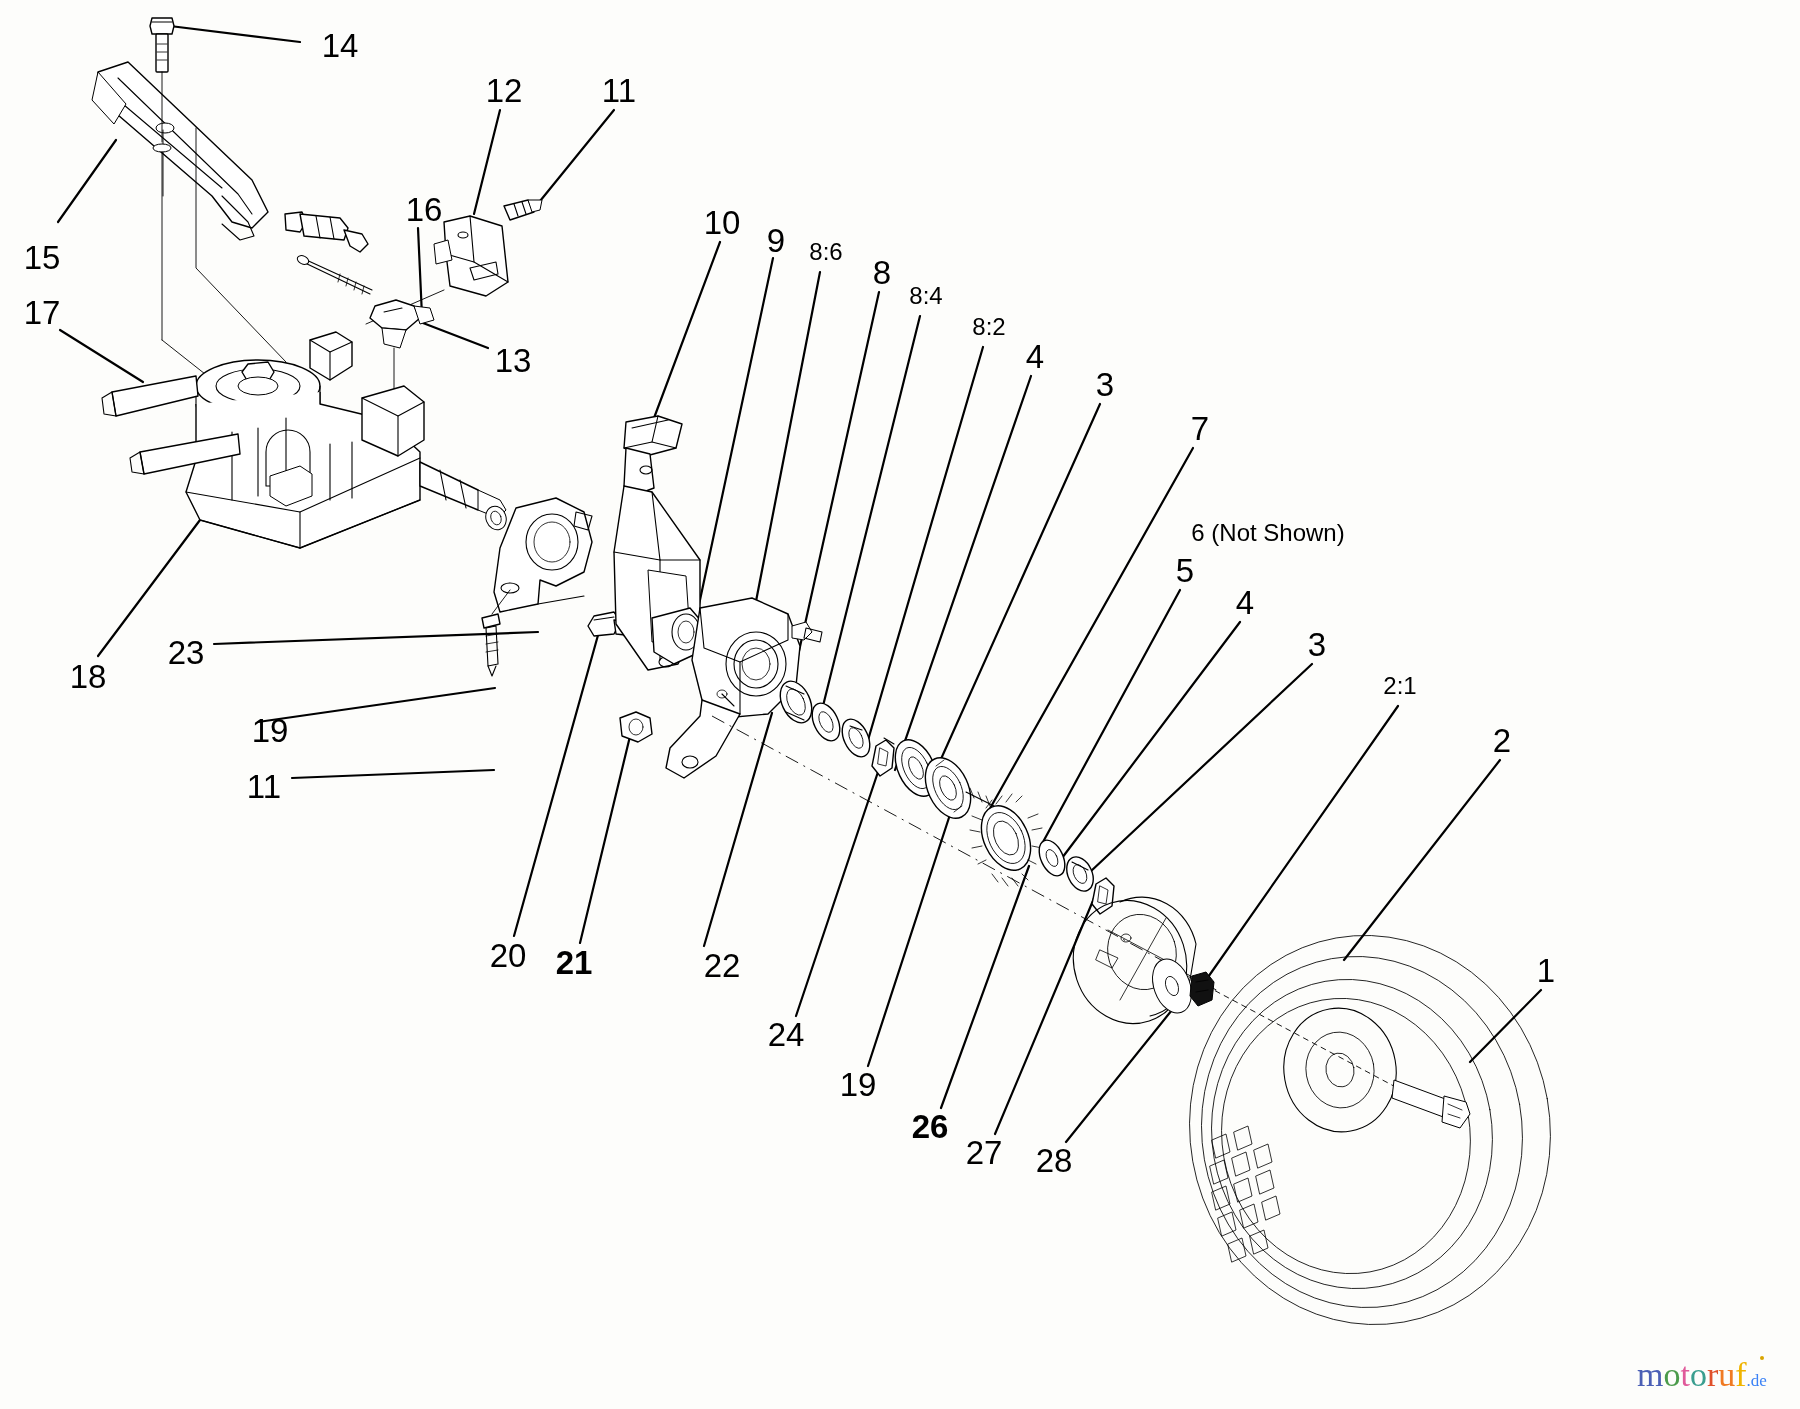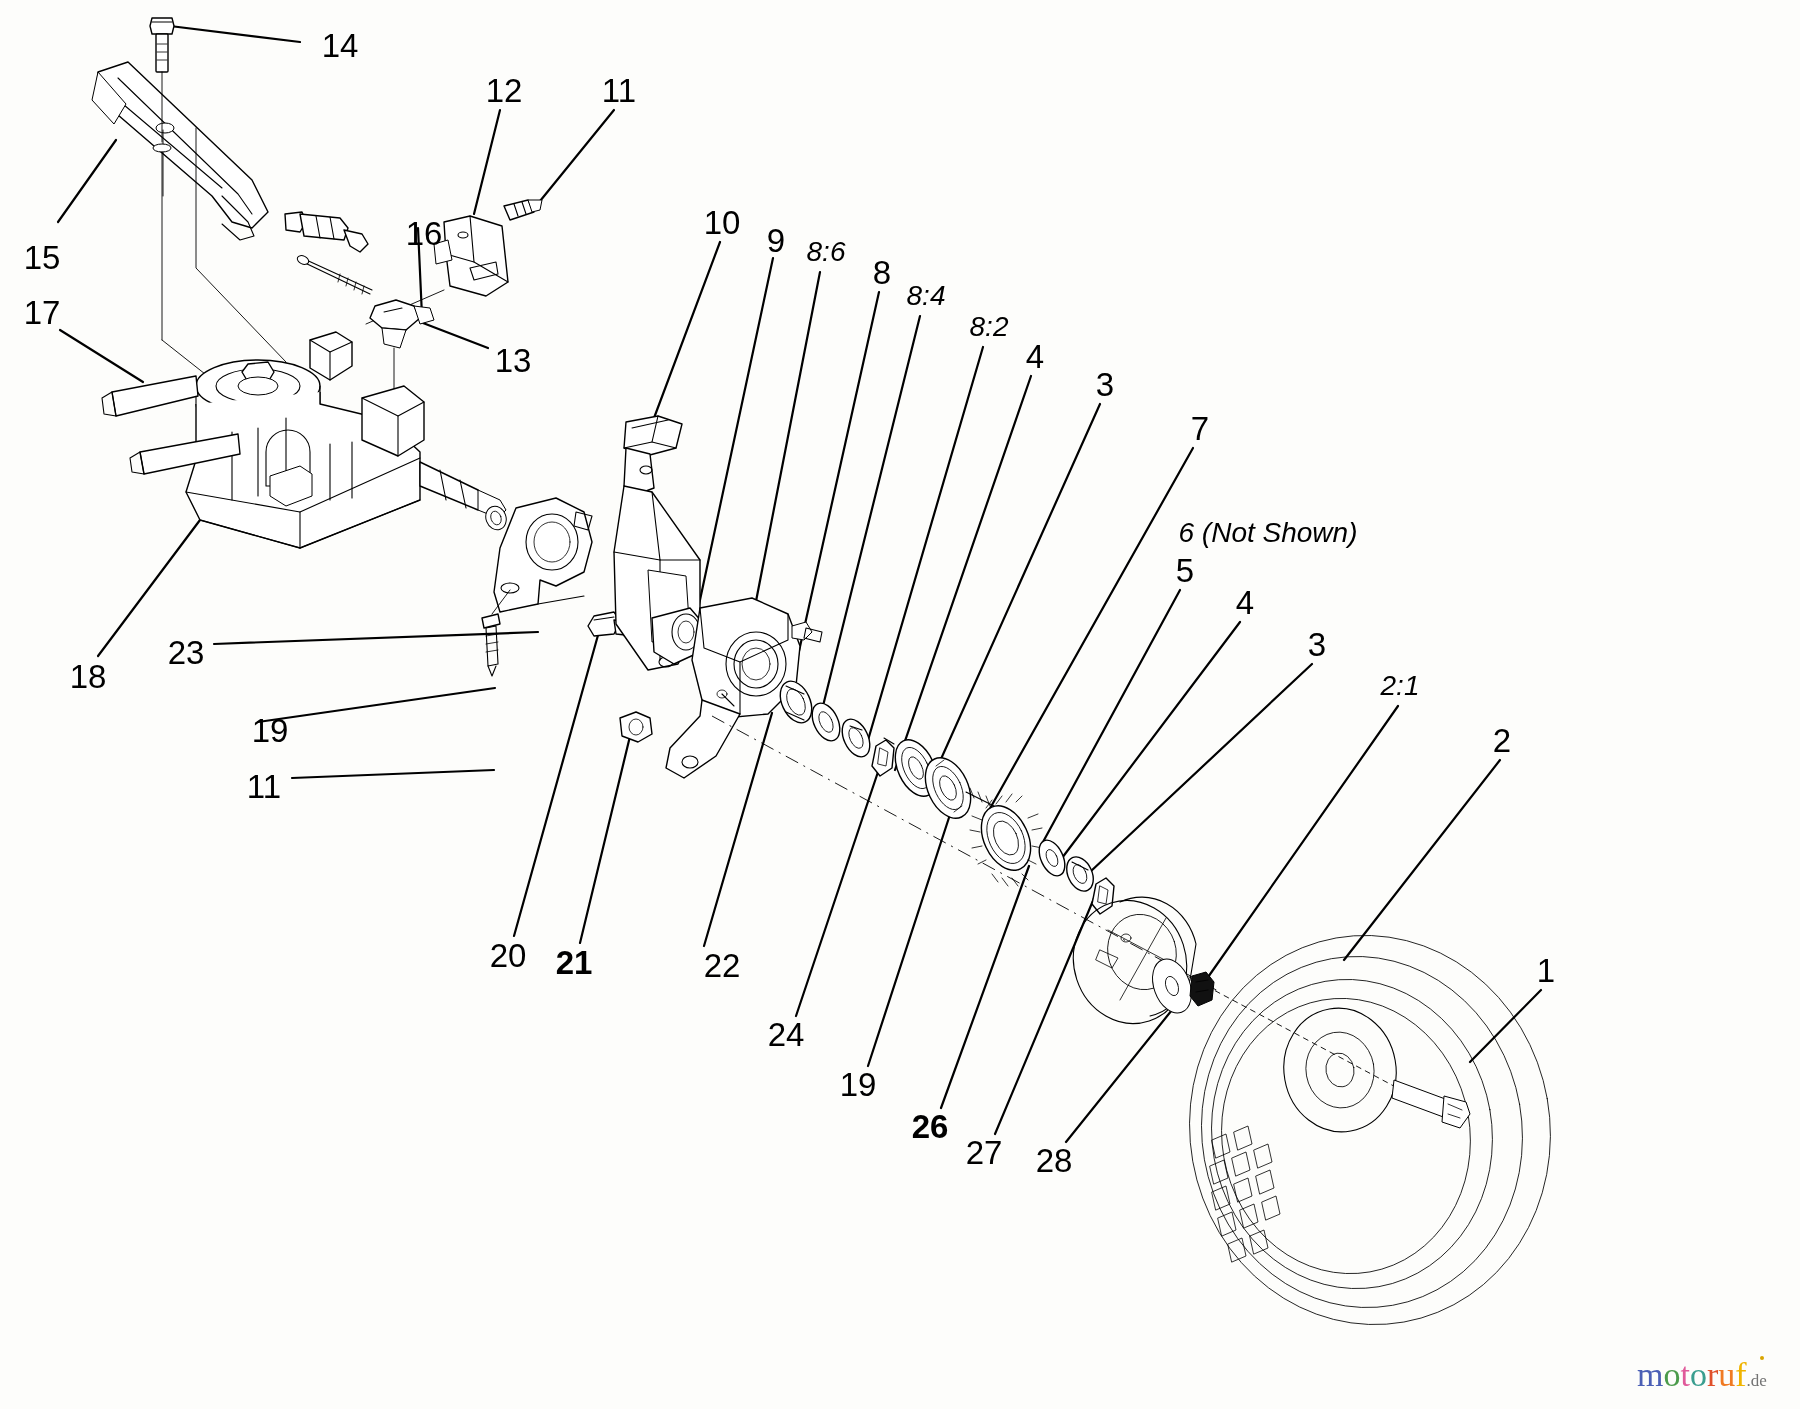--- a/index.html
+++ b/index.html
@@ -21,34 +21,34 @@
     font-family:"Liberation Sans", sans-serif;
     font-size:33px;
     font-weight:400;
     color:#000000;
     letter-spacing:0px;
     white-space:nowrap;
     line-height:1;
     transform:translate(-50%,-50%);
     user-select:none;
   }
-  .callout.wide{font-size:28px;font-style:italic;}
+  .callout.wide{font-size:24px;}
   #watermark{
     position:absolute;
     left:1637px;top:1358px;
     font-family:"Liberation Serif", serif;
     font-size:34px;
     line-height:1;
     white-space:nowrap;
     user-select:none;
   }
   #watermark .ch{display:inline-block;}
   #watermark .suffix{
     font-size:17px;
-    color:#737373;
+    color:#3b82f6;
     vertical-align:baseline;
   }
   #watermark .dot{
     position:absolute;
     width:4px;height:4px;border-radius:50%;
     background:#d9a400;
     left:123px;top:-2px;
   }
 </style>
 </head>
@@ -384,21 +384,21 @@
       <path class="wht2" d="M1394 1080 L1448 1100 L1446 1118 L1392 1098 Z"></path>
       <path class="wht2" d="M1444 1096 L1466 1102 L1470 1114 L1460 1128 L1442 1122 Z"></path>
       <path class="olt" d="M1448 1104 L1462 1110 M1448 1114 L1460 1118"></path>
     </g>
 
   </svg>
 
   <div class="callout" style="left:340px;top:45px;">14</div>
   <div class="callout" style="left:504px;top:90px;">12</div>
   <div class="callout" style="left:619px;top:90px;">11</div>
-  <div class="callout" style="left:424px;top:209px;margin-top:24px;">16</div>
+  <div class="callout" style="left:424px;top:209px;">16</div>
   <div class="callout" style="left:42px;top:242px;margin-top:15px;">15</div>
   <div class="callout" style="left:42px;top:312px;">17</div>
   <div class="callout" style="left:513px;top:360px;">13</div>
   <div class="callout" style="left:722px;top:222px;">10</div>
   <div class="callout" style="left:776px;top:240px;">9</div>
   <div class="callout wide" style="left:826px;top:252px;">8:6</div>
   <div class="callout" style="left:882px;top:272px;">8</div>
   <div class="callout wide" style="left:926px;top:296px;text-align:center;">8:4</div>
   <div class="callout wide" style="left:989px;top:327px;">8:2</div>
   <div class="callout" style="left:1035px;top:356px;">4</div>

